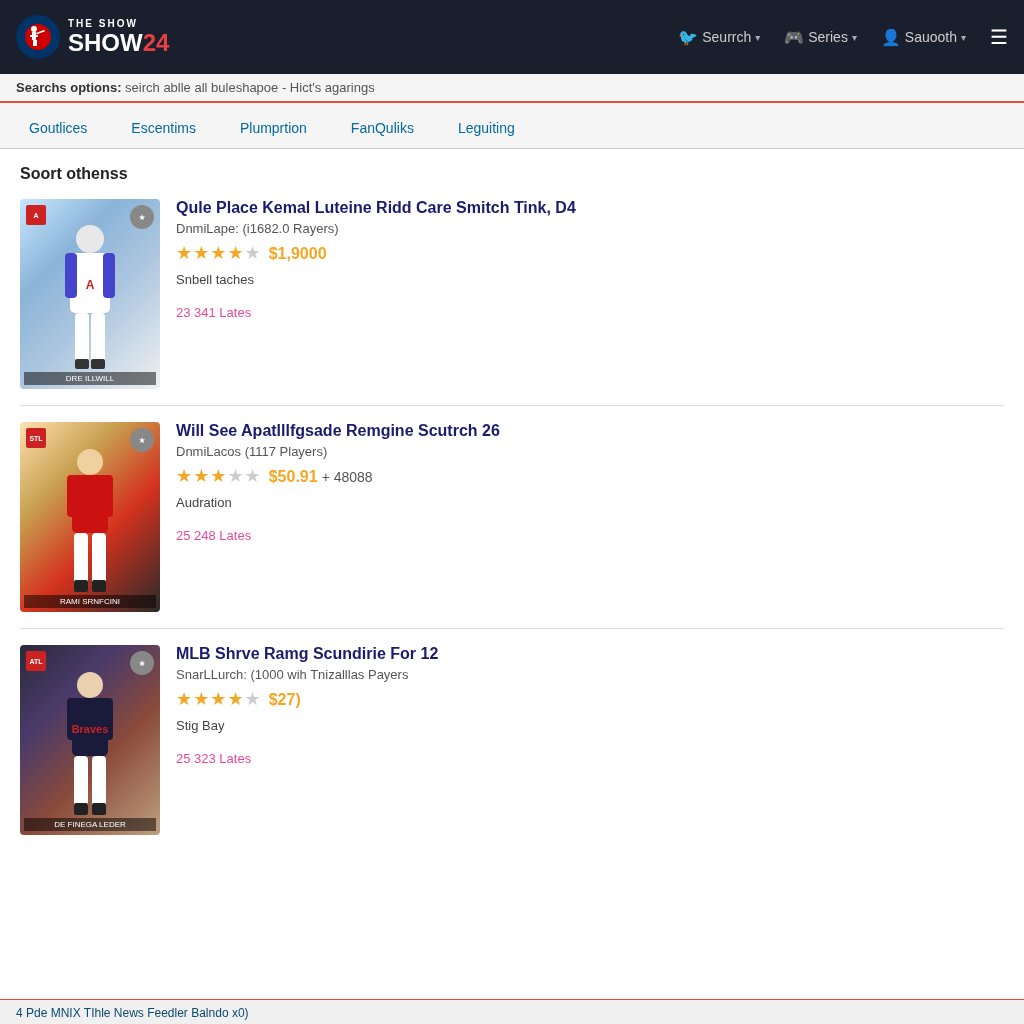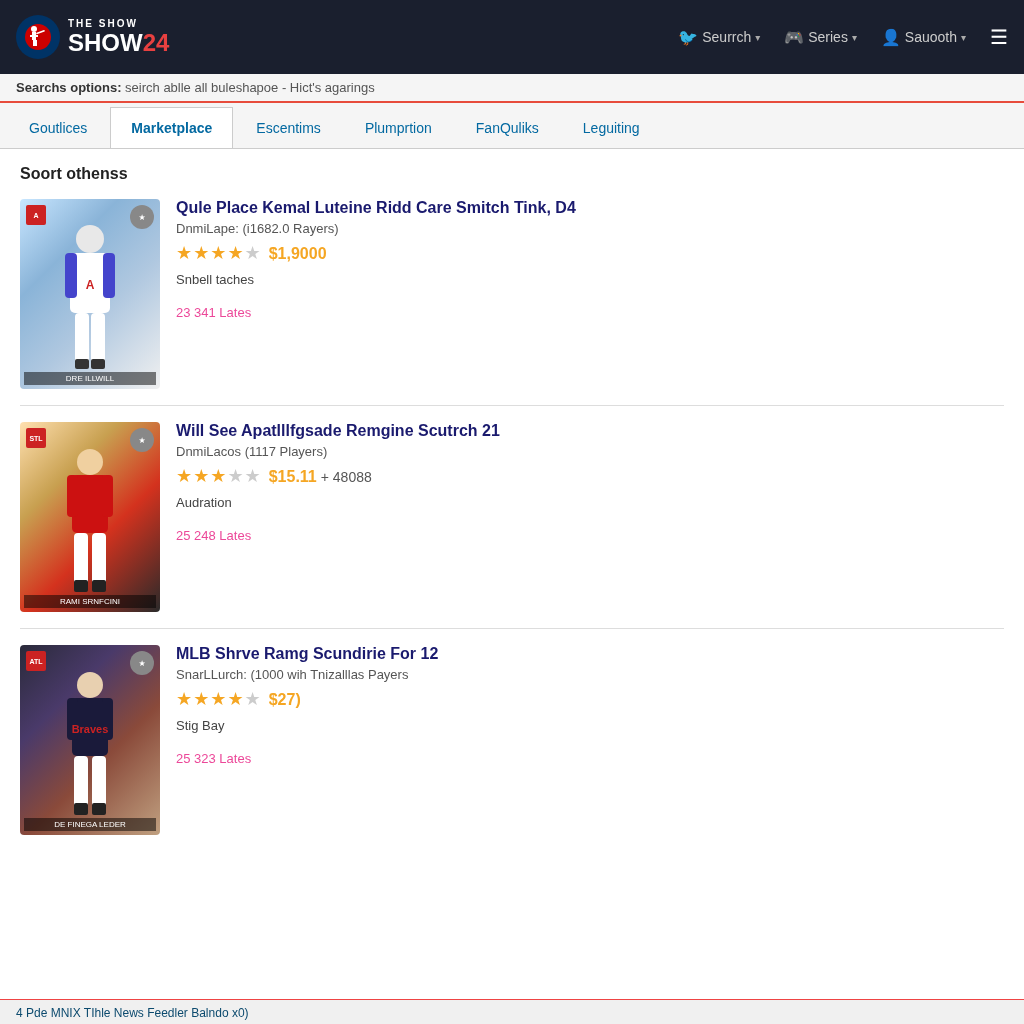--- a/index.html
+++ b/index.html
@@ -272,21 +272,20 @@
 </header>
 
 <div class="search-options-bar">
   <span class="label">Searchs options:</span>
   <span class="hint">seirch ablle all buleshapoe  -  Hict's agarings</span>
 </div>
 
 <div class="tabs-bar">
 
 <div class="tab">Goutlices</div>
-    <div class="tab active">Marketplace</div>
     <div class="tab">Escentims</div>
     <div class="tab">Plumprtion</div>
     <div class="tab">FanQuliks</div>
     <div class="tab">Leguiting</div>
   </div>
 
 <div class="main-content">
   <div class="sort-header">Soort othenss</div>
 
 <div class="listing-item">
@@ -330,29 +329,29 @@
       <rect x="27" y="33" width="11" height="42" rx="4" fill="#cc1111"></rect>
       <rect x="62" y="33" width="11" height="42" rx="4" fill="#cc1111"></rect>
       <rect x="34" y="91" width="14" height="52" rx="4" fill="white"></rect>
       <rect x="52" y="91" width="14" height="52" rx="4" fill="white"></rect>
       <rect x="34" y="138" width="14" height="12" rx="2" fill="#222"></rect>
       <rect x="52" y="138" width="14" height="12" rx="2" fill="#222"></rect>
     </svg>
         <div class="card-label">RAMI SRNFCINI</div>
       </div>
       <div class="listing-details">
-        <div class="listing-title">Will See Apatlllfgsade Remgine Scutrch 21</div>
+        <div class="listing-title">Will See Apatlllfgsade Remgine Scutrch 26</div>
         <div class="listing-sub">DnmiLacos (1117 Players)</div>
         <div><span class="stars">
             <span>★</span>
             <span>★</span>
             <span>★</span>
             <span class="star-empty">★</span>
             <span class="star-empty">★</span>
-          </span><span class="price">$15.11</span><span class="price-extra">+ 48088</span></div>
+          </span><span class="price">$50.91</span><span class="price-extra">+ 48088</span></div>
         <div class="listing-type">Audration</div>
         <div class="listing-count">25 248 Lates</div>
       </div>
     </div>
     <div class="listing-item">
       <div class="card-image card3">
         <div class="card-badge">★</div>
         <div class="card-brand">ATL</div>
         <svg class="player-fig" viewBox="0 0 100 170">
       <circle cx="50" cy="20" r="13" fill="#e8d0b0"></circle>

